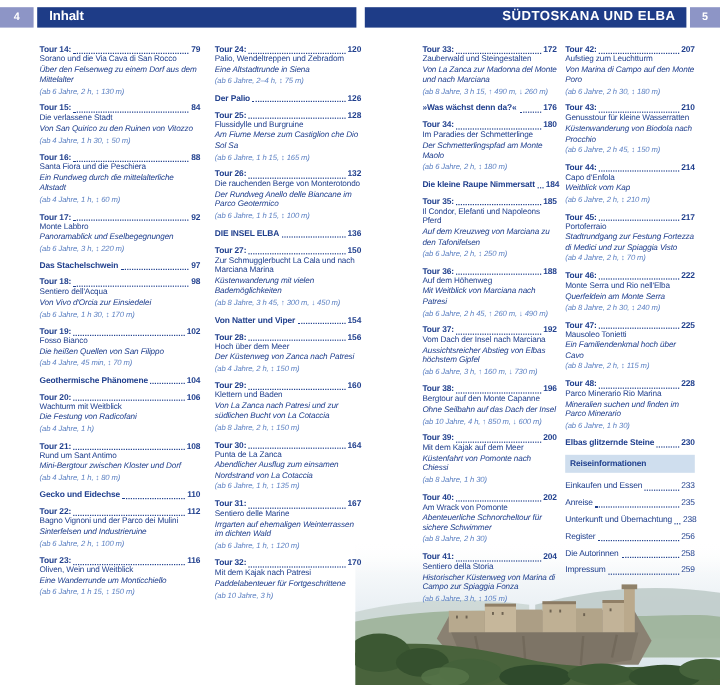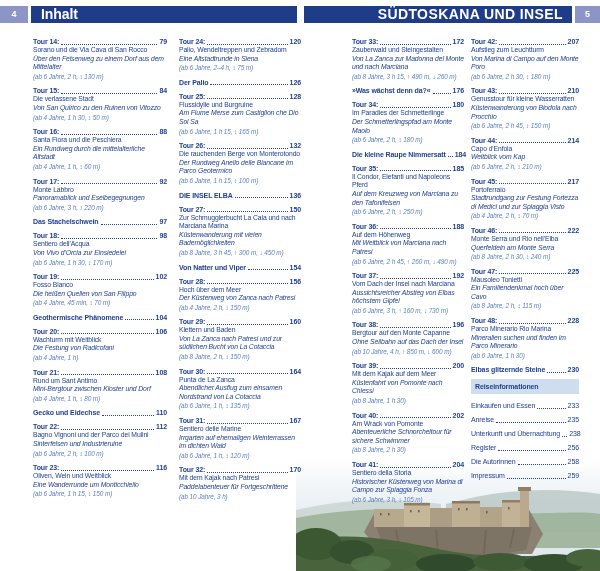--- a/index.html
+++ b/index.html
@@ -4,21 +4,21 @@
 <style>
   html,body{margin:0;padding:0;background:#fff;}
   .sheet{position:relative;width:600px;height:571px;background:#ffffff;overflow:hidden;
          font-family:"Liberation Sans",sans-serif;letter-spacing:-0.1px;}
   
   .pagenum{position:absolute;top:6px;height:17px;background:var(--pagenum-blue);
            color:#fff;font-weight:bold;font-size:9px;line-height:17px;text-align:center;}
   .pagenum.left{left:0;width:28px;}
   .pagenum.right{left:575px;width:25px;}
   .bar{position:absolute;top:6px;height:17px;background:var(--header-blue);
-       color:#fff;font-weight:bold;font-size:14px;line-height:17px;box-sizing:border-box;}
+       color:#fff;font-weight:bold;font-size:11px;line-height:17px;box-sizing:border-box;}
   .bar.left{left:31px;width:266px;padding-left:10px;}
   .bar.right{left:304px;width:268px;text-align:right;padding-right:9px;letter-spacing:0.4px;}
   
   .cols{position:absolute;top:37px;display:flex;z-index:2;}
   #left-cols{left:33px;gap:12px;}
   #right-cols{left:352px;gap:7px;}
   #left-cols .col:first-child{width:134px;}
   #left-cols .col:last-child{width:122px;}
   #right-cols .col:first-child{width:112px;}
   #right-cols .col:last-child{width:108px;}
@@ -40,21 +40,21 @@
 </style>
 </head>
 <body>
 
 <div class="sheet" style="--header-blue: #1e3c87; --pagenum-blue: #8d95c6; --text-blue: #21408e; --meta-blue: #5c80c2; --box-bg: #cfdeee;">
   <div class="pagenum left">4</div>
   <div class="bar left">
     <span>Inhalt</span>
   </div>
   <div class="bar right">
-    <span>SÜDTOSKANA UND INSEL</span>
+    <span>SÜDTOSKANA UND ELBA</span>
   </div>
   <div class="pagenum right">5</div>
 
   <div class="photo">
     <svg viewBox="0 0 304 119" preserveAspectRatio="none">
       <defs>
         <linearGradient id="sky" x1="0" y1="0" x2="0" y2="1">
           <stop offset="0" stop-color="#ffffff"></stop>
           <stop offset="0.55" stop-color="#e6edf2"></stop>
           <stop offset="1" stop-color="#d9e5ea"></stop>

